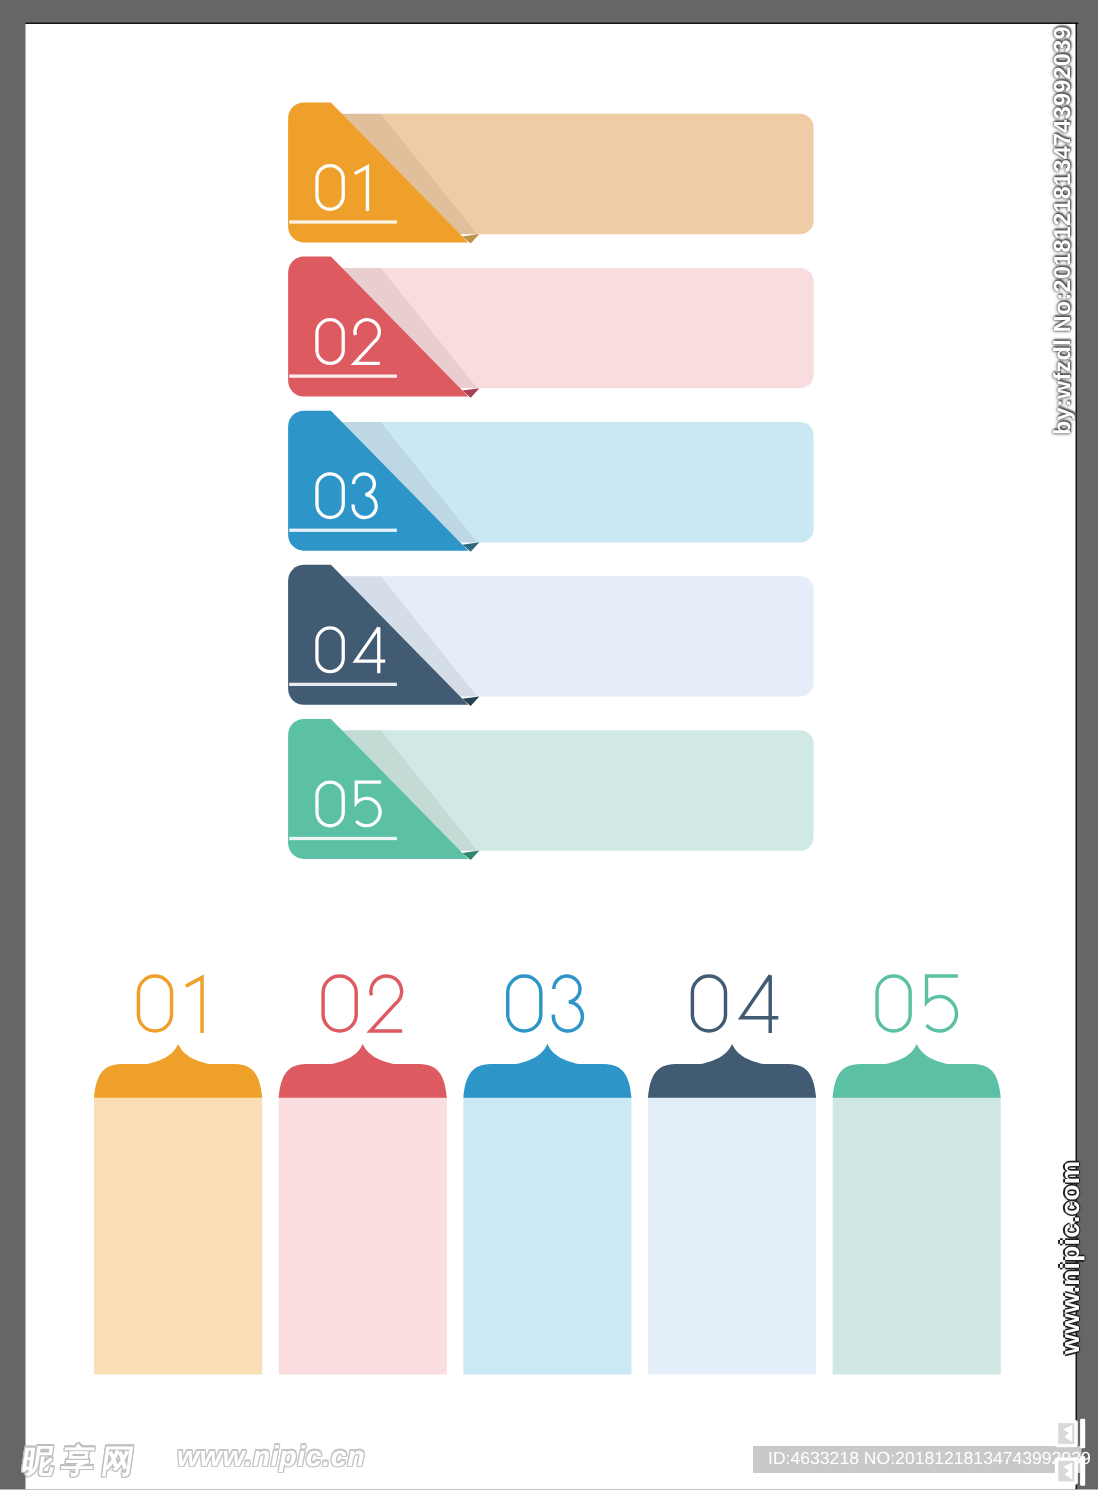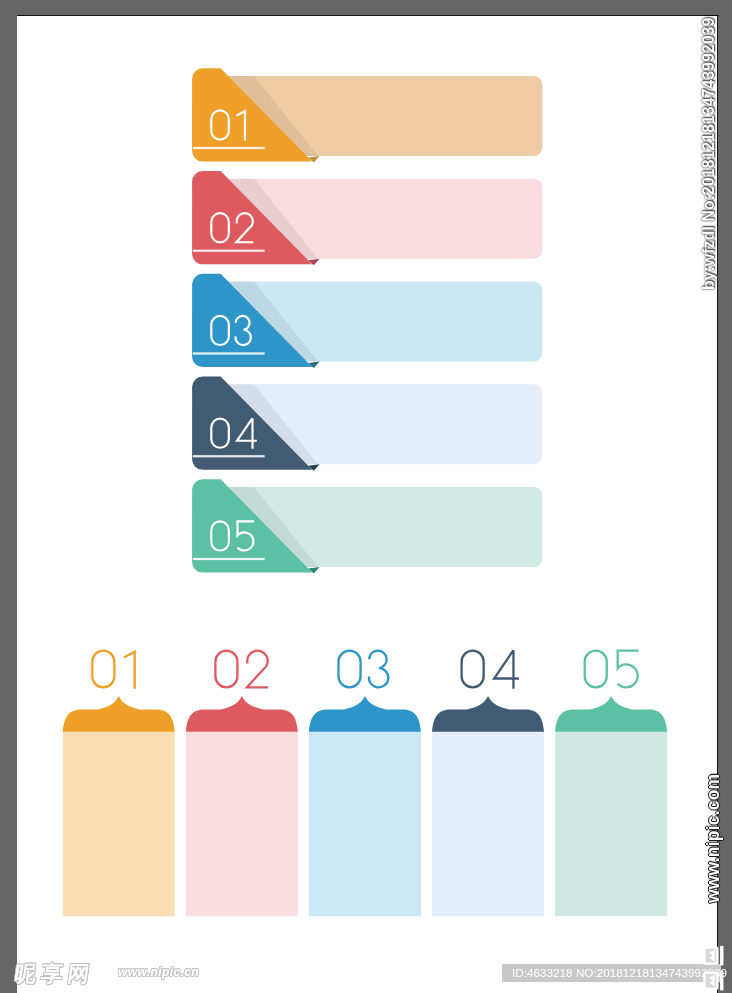--- a/index.html
+++ b/index.html
@@ -37,21 +37,21 @@
   .nipic-mark{position:absolute;width:23px;height:23px;overflow:visible;}
   .nipic-mark-1{left:702px;top:943px;}
   .nipic-mark-2{left:702px;top:967.5px;}
 
   .wm-brand{position:absolute;left:13px;top:961px;font-size:21.5px;line-height:26px;
      font-weight:bold;color:#ffffff;letter-spacing:5px;
      text-shadow:0.9px 0 0 #bfbfbf,-0.9px 0 0 #bfbfbf,0 0.9px 0 #bfbfbf,0 -0.9px 0 #bfbfbf,
                  0.7px 0.7px 0 #bfbfbf,-0.7px 0.7px 0 #bfbfbf,0.7px -0.7px 0 #bfbfbf,-0.7px -0.7px 0 #bfbfbf;
      transform:skewX(-8deg);transform-origin:0 100%;
      font-family:"Liberation Sans",sans-serif;}
-  .wm-url{position:absolute;left:102px;top:962px;font-size:12px;line-height:20px;
+  .wm-url{position:absolute;left:102px;top:962px;font-size:19px;line-height:20px;
      font-weight:bold;font-style:italic;color:#ffffff;letter-spacing:0.4px;
      text-shadow:0.9px 0 0 #c6c6c6,-0.9px 0 0 #c6c6c6,0 0.9px 0 #c6c6c6,0 -0.9px 0 #c6c6c6,
                  0.7px 0.7px 0 #c6c6c6,-0.7px 0.7px 0 #c6c6c6,0.7px -0.7px 0 #c6c6c6,-0.7px -0.7px 0 #c6c6c6;
      font-family:"Liberation Sans",sans-serif;padding-left:16px;}
   .id-text{position:absolute;left:502px;top:964.3px;width:219px;height:18.2px;
      background:#c9c9c9;color:#ffffff;font-size:11.7px;line-height:18.2px;
      padding-left:10px;box-sizing:border-box;white-space:nowrap;letter-spacing:0.02px;
      font-family:"Liberation Sans",sans-serif;}
 </style>
 </head>

